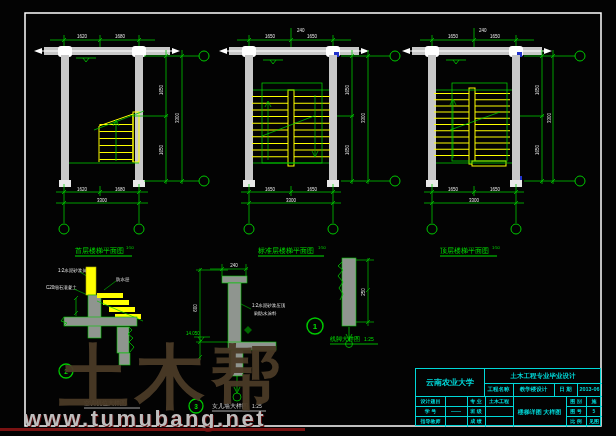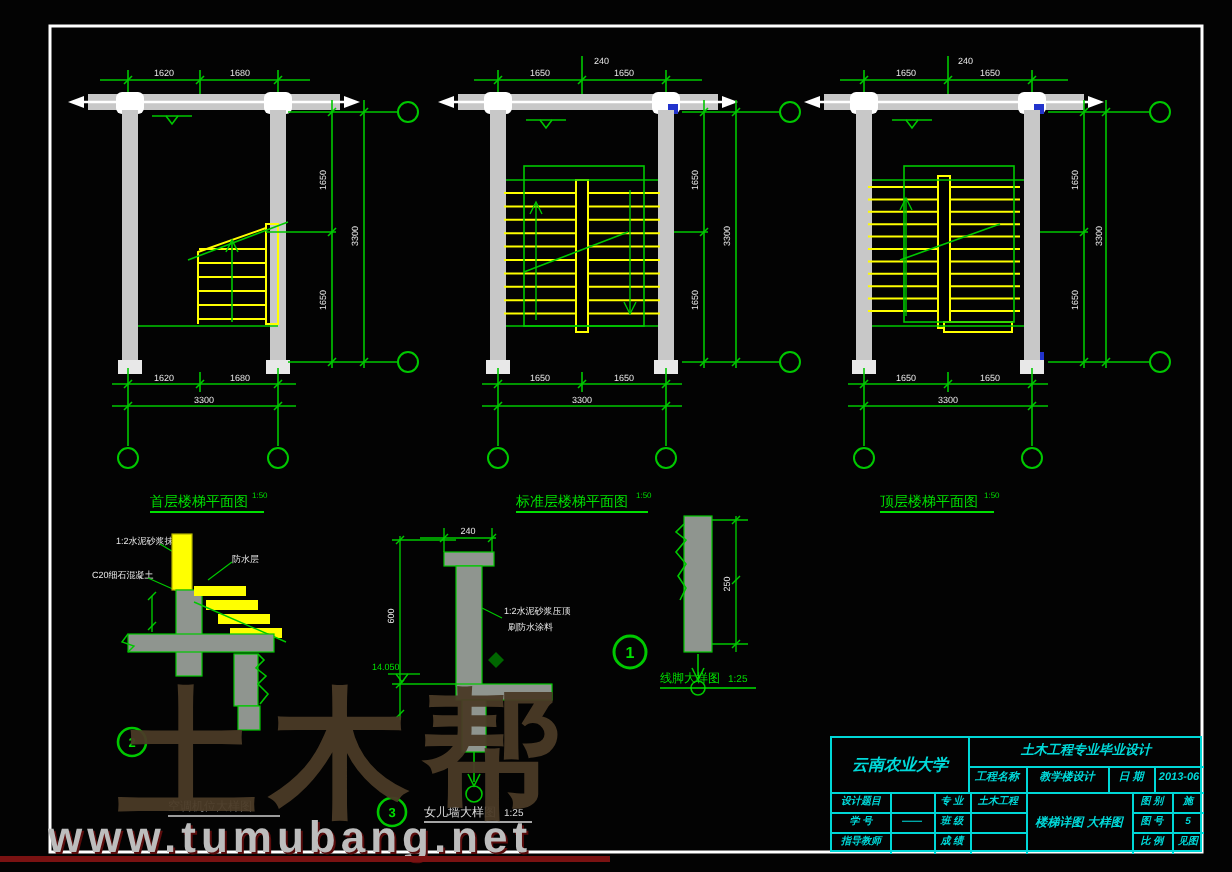--- a/index.html
+++ b/index.html
@@ -4,21 +4,21 @@
 <style>
   html,body{margin:0;padding:0;background:#000;}
   body{font-family:"Liberation Sans",sans-serif;}
   .stage{position:relative;width:616px;height:436px;background:#030303;overflow:hidden;}
   svg{position:absolute;left:0;top:0;font-family:"Liberation Sans",sans-serif;}
   
   .tb{position:absolute;left:415px;top:368px;width:186px;height:58px;border:1px solid #00d8d8;box-sizing:border-box;}
   .tb .vl,.tb .hl{position:absolute;background:#00d8d8;}
   .tb .vl{width:1px;}
   .tb .hl{height:1px;}
-  .tb .cell{position:absolute;color:#00d8d8;font-weight:bold;display:flex;align-items:center;justify-content:center;text-align:center;overflow:hidden;line-height:1;font-style:italic;}
+  .tb .cell{position:absolute;color:#00d8d8;font-weight:bold;display:flex;align-items:center;justify-content:center;text-align:center;overflow:hidden;line-height:1;}
   
   .wm-logo{position:absolute;left:24px;top:342px;width:290px;font-size:70px;font-weight:bold;color:#4a3a26;letter-spacing:6px;opacity:.95;line-height:1;white-space:nowrap;margin-left:35px;}
   .wm-url{position:absolute;left:24px;top:406px;font-size:22px;font-weight:bold;letter-spacing:2.5px;color:#bdbdbd;text-shadow:1px 1px 0 #5a0c0c;white-space:nowrap;}
   .wm-redline{position:absolute;left:0;top:428px;width:305px;height:3px;background:#7a1212;}
 </style>
 </head>
 <body>
 
 <div class="stage">
 

